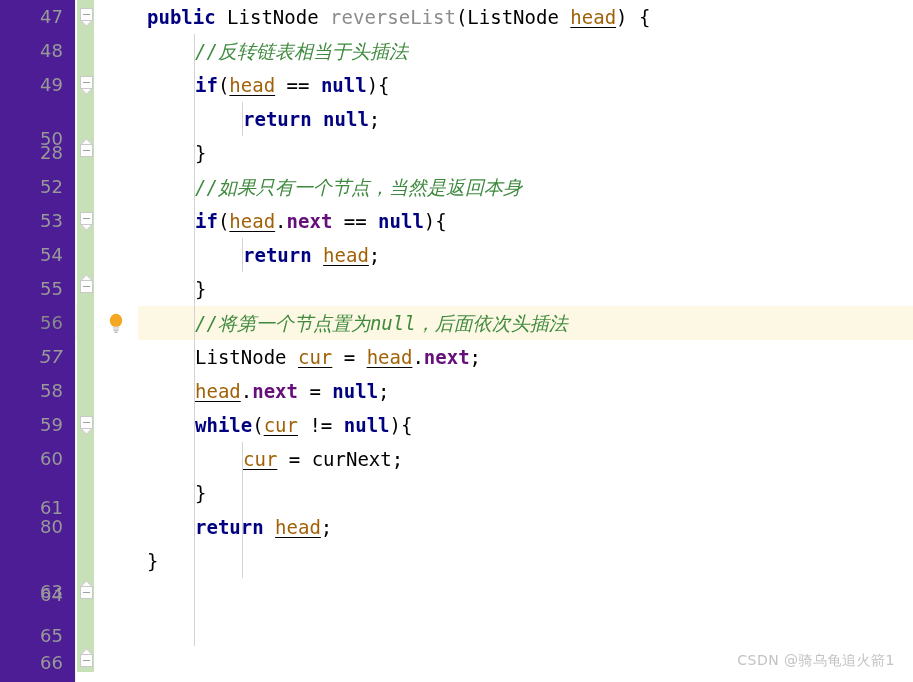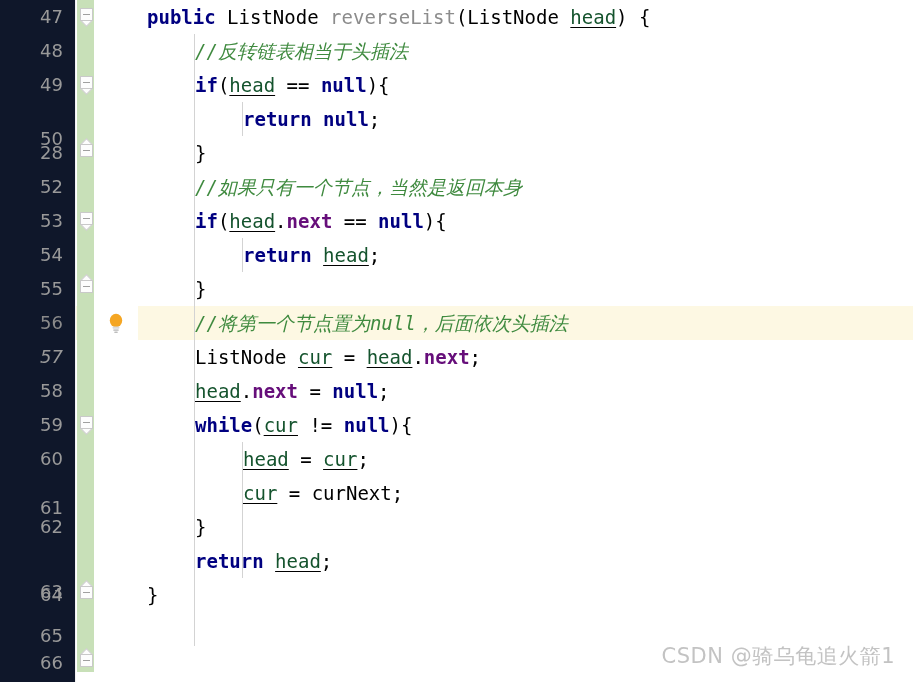--- a/index.html
+++ b/index.html
@@ -16,21 +16,21 @@
     font-size: 19px;
     overflow: hidden;
     user-select: none;
   }
 
   
   .gutter {
     position: absolute;
     left: 0; top: 0;
     width: 75px; height: 682px;
-    background: #0f172a;
+    background: #4c1d95;
     border-right: 1px solid #f0f0f0;
   }
   .gutter-num {
     position: absolute;
     right: 12px;
     width: 60px;
     text-align: right;
     color: #999999;
     font-family: "DejaVu Sans", "Liberation Sans", sans-serif;
     font-size: 18px;
@@ -132,31 +132,31 @@
     width: 1px;
     background: #d3d3d3;
   }
 
   
   .kw   { color: #000080; font-weight: bold; }
   .plain{ color: #000000; }
   .type { color: #000000; }
   .mth  { color: #8c8c8c; }
   .fld  { color: #660e7a; font-weight: bold; }
-  .var  { color: #14532d; text-decoration: underline; text-decoration-color:#000000; text-underline-offset: 3px; }
+  .var  { color: #a16207; text-decoration: underline; text-decoration-color:#000000; text-underline-offset: 3px; }
   .cmt  { color: #3f8a3f; font-style: italic; font-family: "DejaVu Sans Mono","Liberation Mono", monospace; }
 
   
   .watermark {
     position: absolute;
     right: 18px;
     bottom: 12px;
     color: #c3c3c3;
     font-family: "DejaVu Sans", "Liberation Sans", sans-serif;
-    font-size: 21px;
+    font-size: 14px;
     letter-spacing: 0.5px;
   }
 </style>
 </head>
 <body>
 
 <div id="editor">
 
   <div class="row-highlight" id="row-hl" style="top: 306px;"></div>
 
@@ -170,21 +170,21 @@
         <div class="gutter-num" style="top: 170px;">52</div>
         <div class="gutter-num" style="top: 204px;">53</div>
         <div class="gutter-num" style="top: 238px;">54</div>
         <div class="gutter-num" style="top: 272px;">55</div>
         <div class="gutter-num current" style="top: 306px;">56</div>
         <div class="gutter-num" style="top: 340px; font-style: italic;">57</div>
         <div class="gutter-num" style="top: 374px;">58</div>
         <div class="gutter-num" style="top: 408px;">59</div>
         <div class="gutter-num" style="top: 442px;">60</div>
         <div class="gutter-num" style="top: 491px;">61</div>
-        <div class="gutter-num" style="top: 510px;">62</div>
+        <div class="gutter-num" style="top: 510px;">80</div>
         <div class="gutter-num" style="top: 544px; margin-top: 31px;">63</div>
         <div class="gutter-num" style="top: 578px;">64</div>
         <div class="gutter-num" style="top: 601px; margin-top: 18px;">65</div>
         <div class="gutter-num" style="top: 646px;">66</div>
       </div>
   </div>
 
   <div class="change-strip"></div>
 
   <div class="fold-col"></div>
@@ -248,21 +248,20 @@
         <div class="line"><span style="display: inline-block; width: 105px;"></span><span><span class="kw">return</span><span class="plain"> </span><span class="kw">null</span><span class="plain">;</span></span></div>
         <div class="line"><span style="display: inline-block; width: 57px;"></span><span><span class="plain">}</span></span></div>
         <div class="line"><span style="display: inline-block; width: 57px;"></span><span><span class="cmt">//如果只有一个节点，当然是返回本身</span></span></div>
         <div class="line"><span style="display: inline-block; width: 57px;"></span><span><span class="kw">if</span><span class="plain">(</span><span class="var">head</span><span class="plain">.</span><span class="fld">next</span><span class="plain"> == </span><span class="kw">null</span><span class="plain">){</span></span></div>
         <div class="line"><span style="display: inline-block; width: 105px;"></span><span><span class="kw">return</span><span class="plain"> </span><span class="var">head</span><span class="plain">;</span></span></div>
         <div class="line"><span style="display: inline-block; width: 57px;"></span><span><span class="plain">}</span></span></div>
         <div class="line highlight"><span style="display: inline-block; width: 57px;"></span><span><span class="cmt">//将第一个节点置为null，后面依次头插法</span></span></div>
         <div class="line"><span style="display: inline-block; width: 57px;"></span><span><span class="type">ListNode</span><span class="plain"> </span><span class="var">cur</span><span class="plain"> = </span><span class="var">head</span><span class="plain">.</span><span class="fld">next</span><span class="plain">;</span></span></div>
         <div class="line"><span style="display: inline-block; width: 57px;"></span><span><span class="var">head</span><span class="plain">.</span><span class="fld">next</span><span class="plain"> = </span><span class="kw">null</span><span class="plain">;</span></span></div>
         <div class="line"><span style="display: inline-block; width: 57px;"></span><span><span class="kw">while</span><span class="plain">(</span><span class="var">cur</span><span class="plain"> != </span><span class="kw">null</span><span class="plain">){</span></span></div>
-        <div class="line"><span style="display: inline-block; width: 105px;"></span><span><span class="var">head</span><span class="plain"> = </span><span class="var">cur</span><span class="plain">;</span></span></div>
         <div class="line"><span style="display: inline-block; width: 105px;"></span><span><span class="var">cur</span><span class="plain"> = </span><span class="plain">curNext</span><span class="plain">;</span></span></div>
         <div class="line"><span style="display: inline-block; width: 57px;"></span><span><span class="plain">}</span></span></div>
         <div class="line"><span style="display: inline-block; width: 57px;"></span><span><span class="kw">return</span><span class="plain"> </span><span class="var">head</span><span class="plain">;</span></span></div>
         <div class="line"><span style="display: inline-block; width: 9px;"></span><span><span class="plain">}</span></span></div>
       </div>
   </div>
 
   <div class="watermark">CSDN @骑乌龟追火箭1</div>
 <div class="indent-guide" style="left: 194px; top: 34px; height: 612px;"></div>
     <div class="indent-guide" style="left: 242px; top: 102px; height: 34px;"></div>

